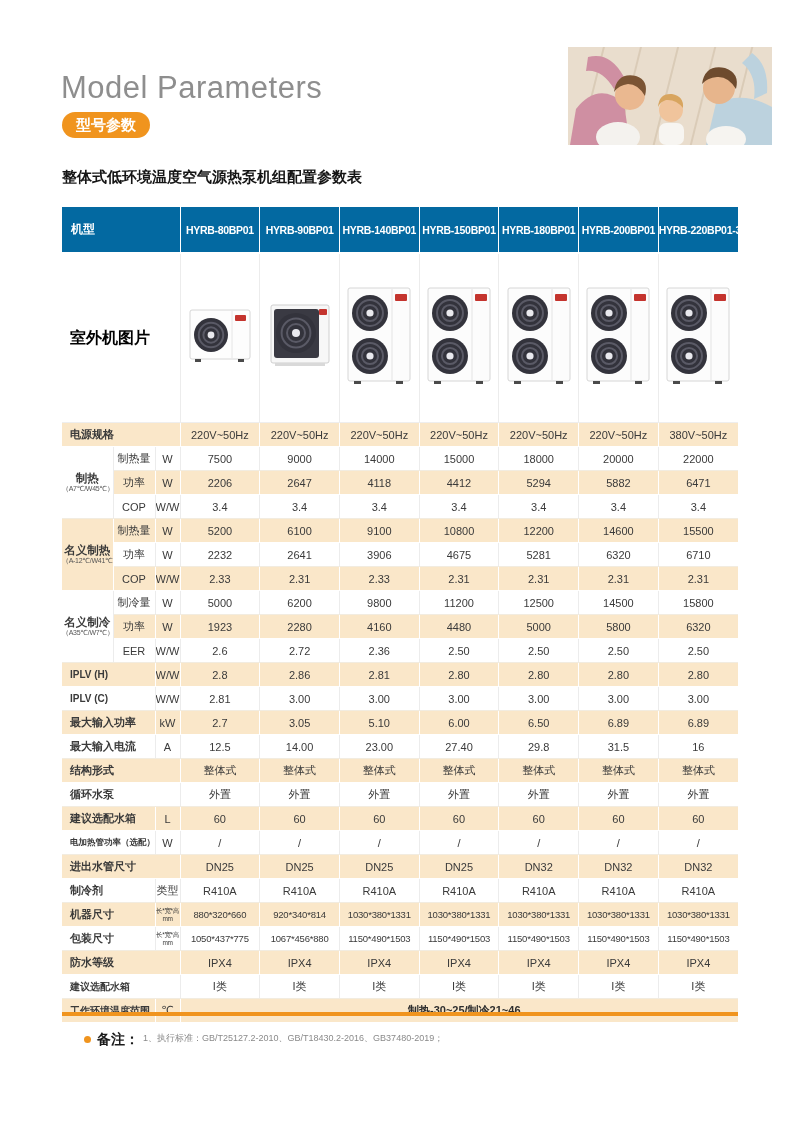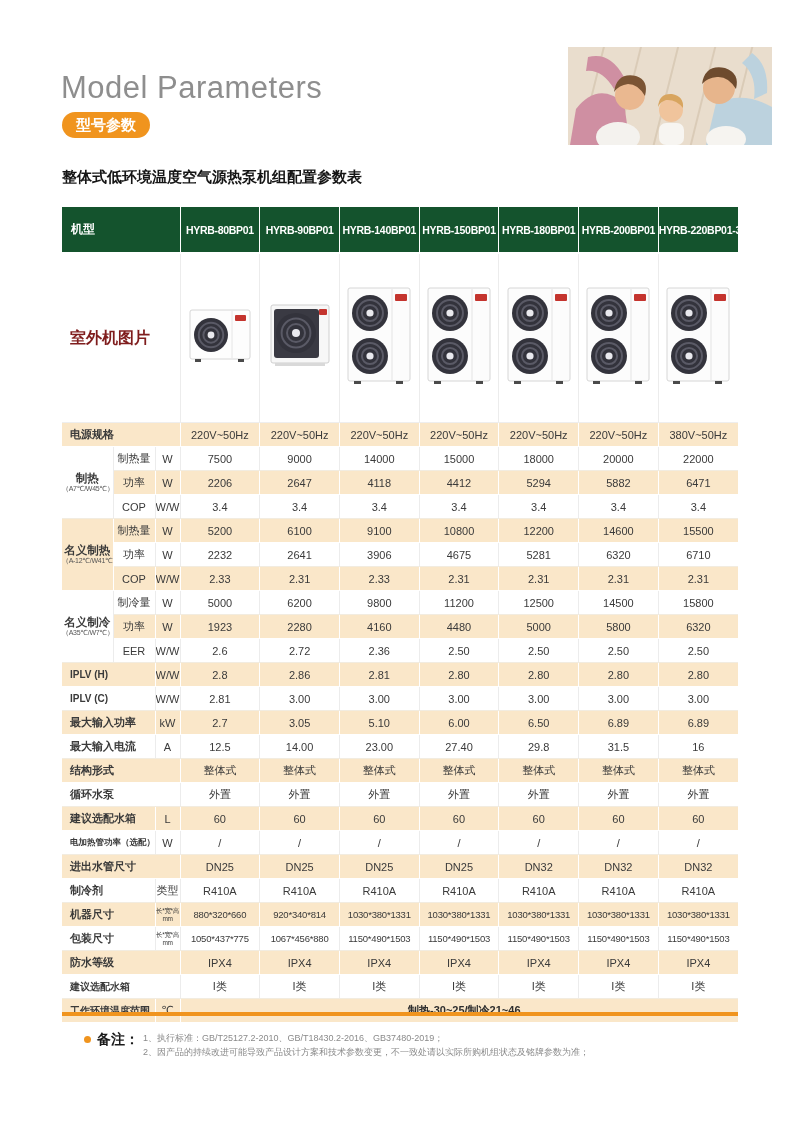--- a/index.html
+++ b/index.html
@@ -11,37 +11,37 @@
             font-weight:400;letter-spacing:.5px;}
   .badge{position:absolute;left:62px;top:112px;background:#F0941E;color:#fff;
          font-size:15px;font-weight:bold;padding:3px 14px;border-radius:15px;line-height:1.3;}
   .photo{position:absolute;left:568px;top:47px;width:204px;height:98px;overflow:hidden;}
   .table-title{position:absolute;left:62px;top:168px;font-size:15px;font-weight:bold;color:#151515;}
 
   .tbl-wrap{position:absolute;left:62px;top:207px;width:676px;}
   table{border-collapse:collapse;table-layout:fixed;width:676px;}
   th,td{padding:0;overflow:hidden;white-space:nowrap;}
 
-  thead th{background:#14532d;color:#fff;height:45px;font-weight:bold;font-size:10.5px;
+  thead th{background:#0369a1;color:#fff;height:45px;font-weight:bold;font-size:10.5px;
            letter-spacing:-.3px;text-align:center;border-right:1px solid rgba(255,255,255,.55);
            border-bottom:2px solid #fff;}
   thead th.mhead{text-align:left;padding-left:9px;font-size:12px;letter-spacing:0;}
   thead th:last-child{border-right:none;}
 
   tr.imgrow td{height:168px;background:#fff;border-right:1px solid #ececec;
                border-bottom:1px solid #eee;text-align:center;vertical-align:middle;}
   tr.imgrow td.lab{text-align:left;}
   tr.imgrow td:last-child{border-right:none;}
 
   tr.spec td{height:23px;text-align:center;vertical-align:middle;font-size:11px;color:#3a3a3a;}
   tr.peach td{background:#FAE7C9;border-right:1px solid #fff;border-bottom:1px solid #fff;}
   tr.white td{background:#fff;border-right:1px solid #ececec;border-bottom:1px solid #f2ece0;}
   tr.spec td:last-child{border-right:none;}
 
-  td.lab{font-weight:bold;text-align:left !important;padding-left:8px !important;color:#7f1d1d;}
+  td.lab{font-weight:bold;text-align:left !important;padding-left:8px !important;color:#000000;}
   td.lab.sm{font-size:10px !important;}
   td.lab.xs{font-size:8.5px !important;}
   td.grp{font-weight:bold;color:#2d2d2d;text-align:center;}
   td.grp .gname{font-size:11.5px;line-height:1.1;}
   td.grp .gnote{font-size:7px;font-weight:normal;color:#555;line-height:1.2;letter-spacing:-.3px;}
   td.gp{background:#FAE7C9 !important;border-right:1px solid #fff;}
   td.gw{background:#fff !important;border-right:1px solid #ececec;}
   td.sub{font-size:10.5px;color:#2d2d2d;}
   td.unit{font-size:9.5px;color:#444;}
   td.unit.tiny{font-size:6.5px;line-height:1.15;letter-spacing:-.3px;white-space:normal;}
@@ -499,17 +499,16 @@
       </table>
   </div>
 
   <div class="bottom-bar"></div>
 
   <div class="notes">
     <span class="dot"></span>
     <span class="nlabel">备注：</span>
     <div class="nlines">
       <div>1、执行标准：GB/T25127.2-2010、GB/T18430.2-2016、GB37480-2019；</div>
-      <div>2、因产品的持续改进可能导致产品设计方案和技术参数变更，不一致处请以实际所购机组状态及铭牌参数为准；</div>
     </div>
   </div>
 
 </div>
 
 </body></html>

